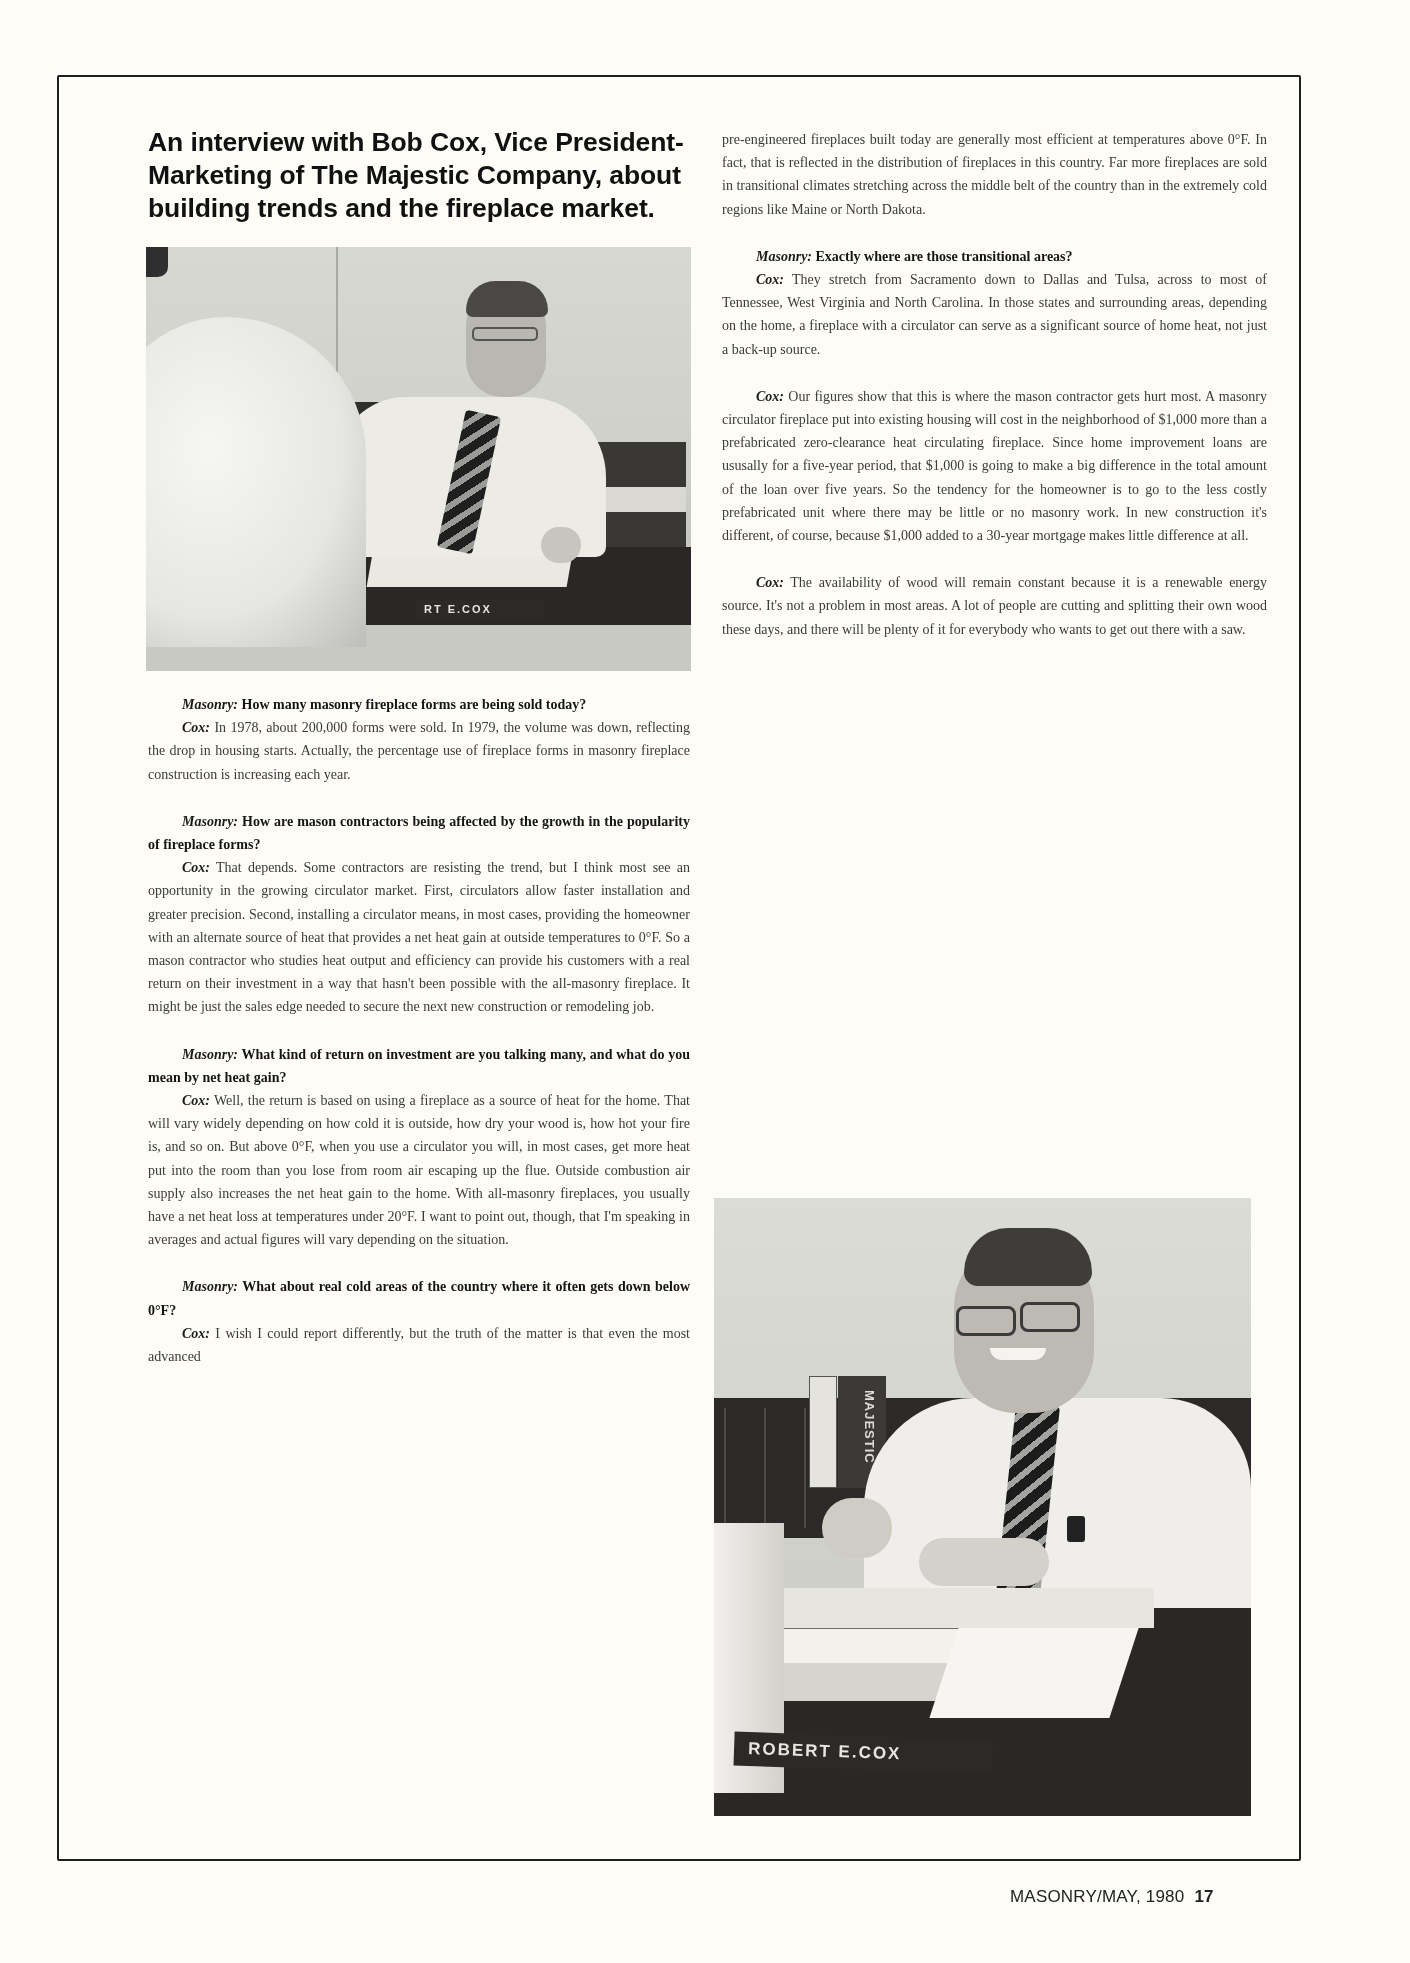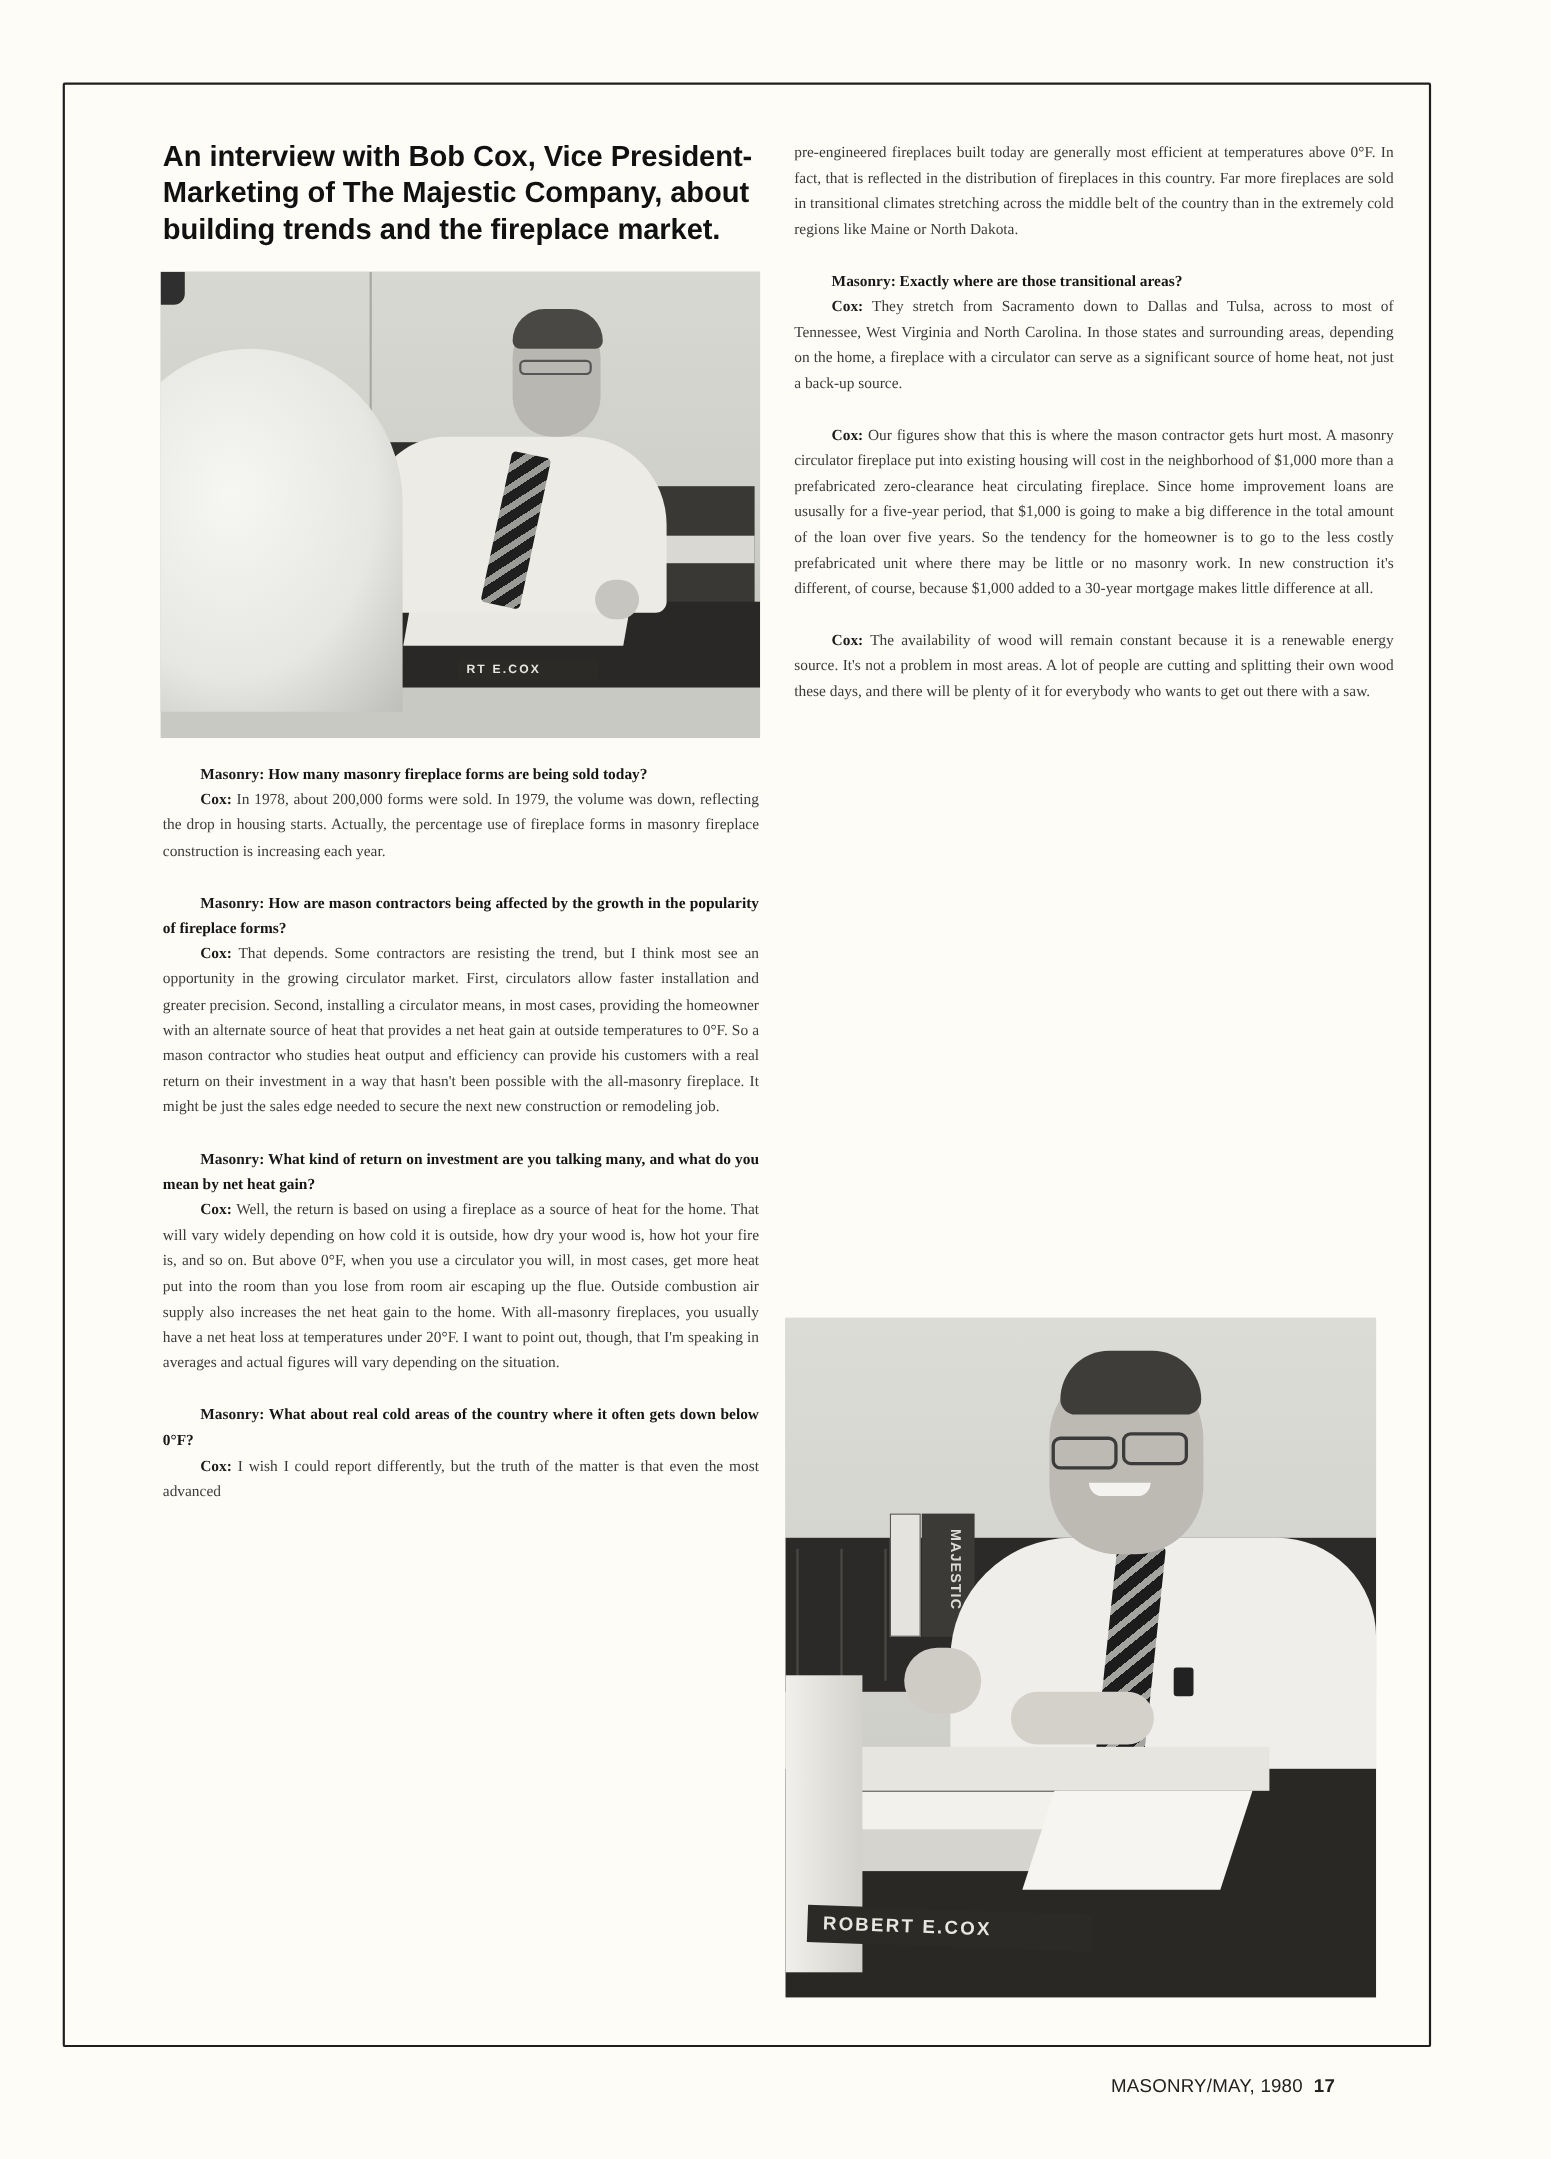--- a/index.html
+++ b/index.html
@@ -27,21 +27,21 @@
   }
   .photo-top { width: 545px; height: 424px; margin-left: -2px; }
   .photo-bottom { position: absolute; left: 714px; top: 1198px; width: 537px; height: 618px; }
 
   .q, .a {
     font-size: 14px; line-height: 23.2px; text-align: justify; margin: 0;
   }
   .q { font-weight: bold; color: #151515; text-indent: 34px; }
   .a { color: #3a3a3a; text-indent: 34px; margin-bottom: 24px; }
   .a.cont { text-indent: 0; }
-  .speaker { font-weight: bold; color: #1a1a1a; }
+  .speaker { font-weight: bold; color: #1a1a1a; font-style: italic; }
   .col-left .q:first-of-type { margin-top: 22px; }
 
   .footer {
     position: absolute; left: 1010px; top: 1887px;
     font-family: "Liberation Sans", "DejaVu Sans", sans-serif;
     font-size: 17px; color: #222; letter-spacing: 0.2px;
   }
   .footer .pg { font-weight: bold; margin-left: 10px; }
 
   

